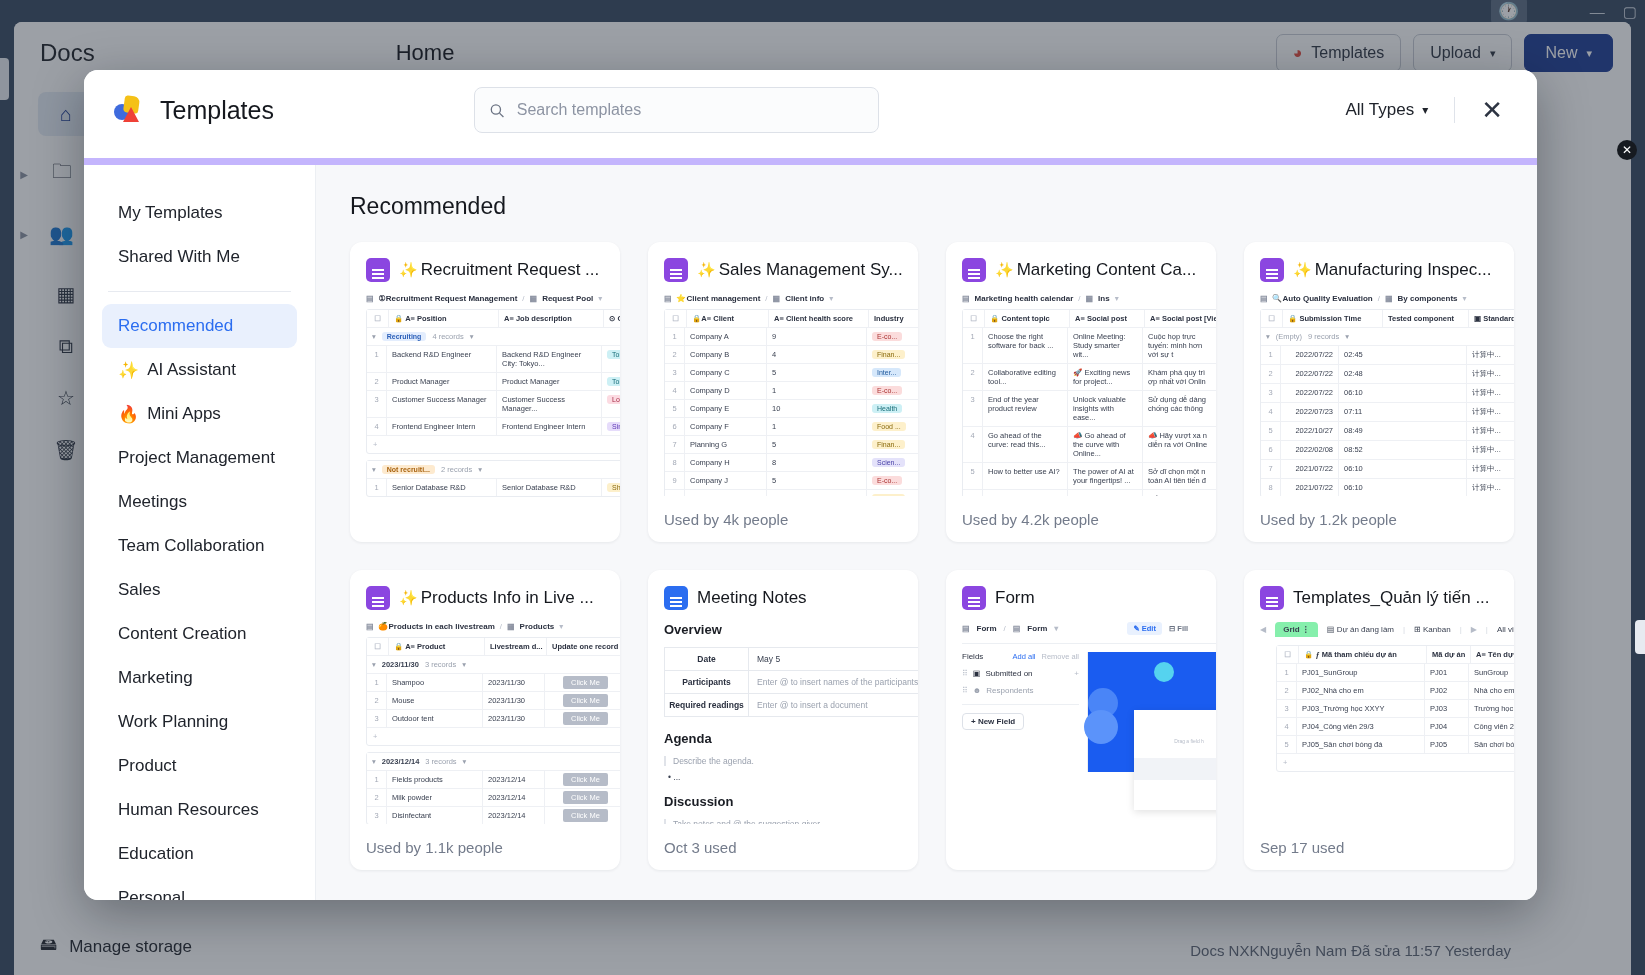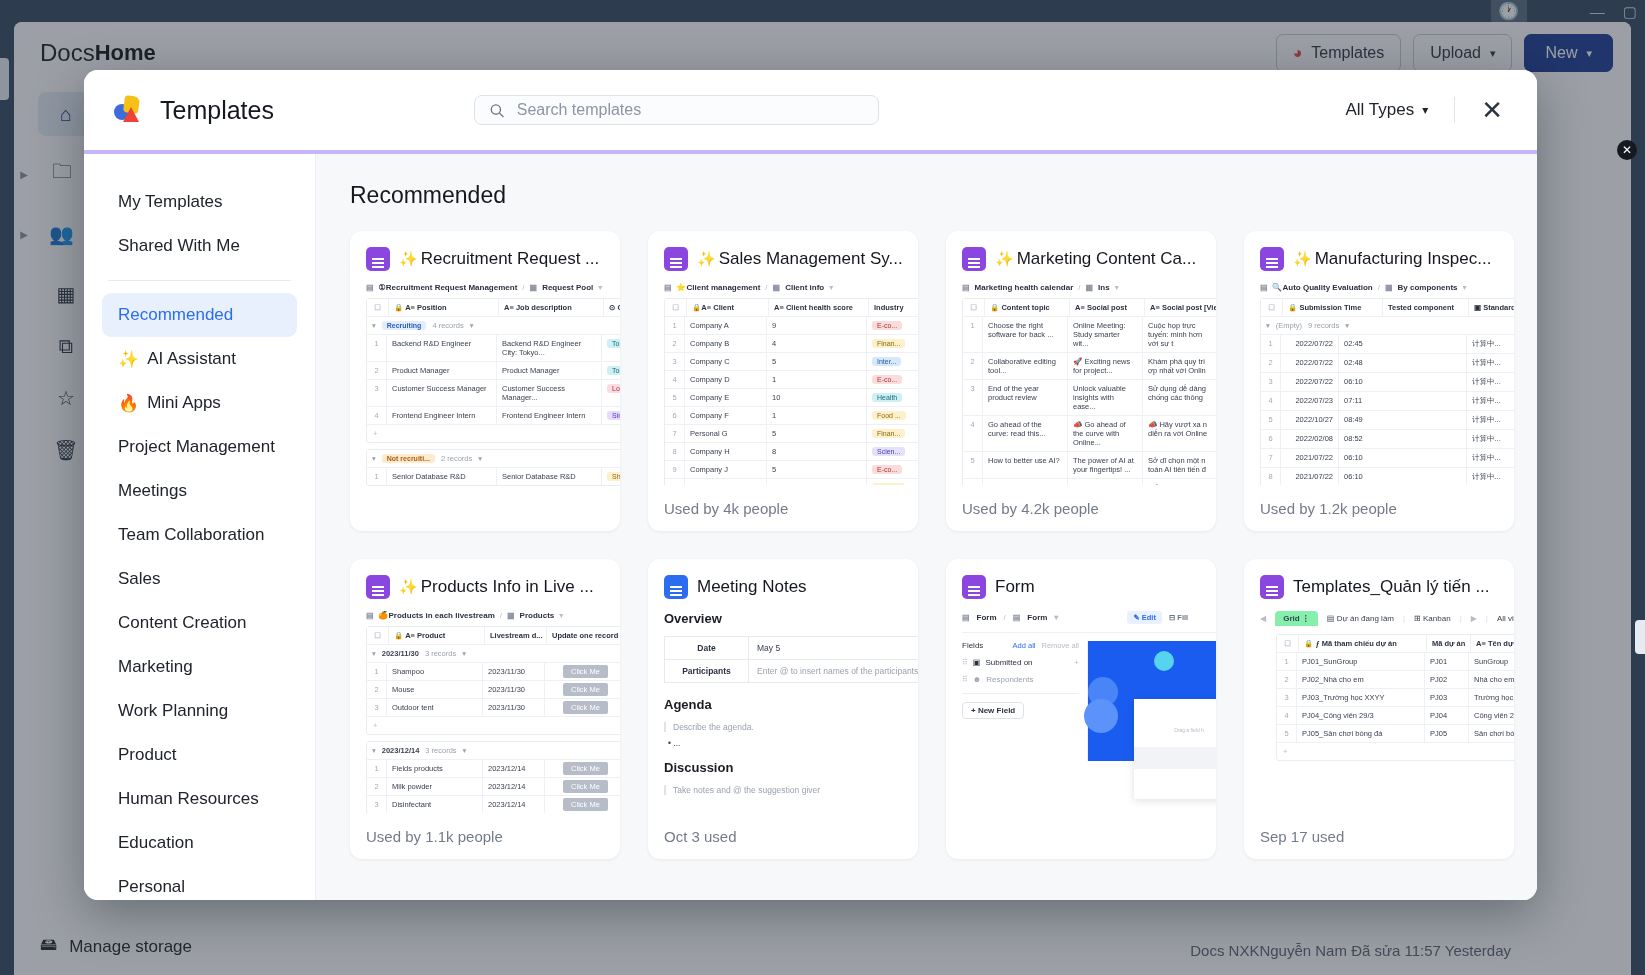--- a/index.html
+++ b/index.html
@@ -28,21 +28,21 @@
   }
   #app-window {
     position: absolute; left: 14px; top: 22px; width: 1617px; height: 953px;
     background: #ffffff; border-radius: 8px 8px 0 0; overflow: hidden;
   }
   #app-header {
     position: absolute; left: 0; top: 0; width: 100%; height: 62px;
     background: #fff; display: flex; align-items: center;
   }
   #app-brand { margin-left: 26px; font-size: 24px; color: #1b1e24; }
-  #app-home-title { font-size: 22px; font-weight: bold; color: #12141a; }
+  #app-home-title { margin-left: 301px; font-size: 22px; font-weight: normal; color: #12141a; }
   #app-header-actions { margin-left: auto; display: flex; align-items: center; gap: 12px; padding-right: 18px; }
   .hdr-btn {
     height: 38px; border: 1px solid #c7ccd4; border-radius: 7px;
     background: #fff; color: #2d3442; font-size: 16px;
     display: flex; align-items: center; gap: 9px; padding: 0 16px;
   }
   .hdr-btn.primary { background: #1b3a93; color: #fff; border-color: #1b3a93; padding: 0 20px; }
   #app-sidebar { position: absolute; left: 0; top: 62px; width: 104px; bottom: 0; background: #fff; }
   .side-ic {
     width: 56px; height: 44px; margin: 8px auto; border-radius: 8px;
@@ -96,35 +96,35 @@
   #modal-header {
     height: 80px; display: flex; align-items: center; flex: none;
     padding: 0 34px 0 30px; background: #fff;
   }
   #modal-logo { width: 30px; height: 28px; position: relative; flex: none; }
   #modal-logo .c1 { position: absolute; left: 0; top: 8px; width: 16px; height: 16px; border-radius: 50%; background: #3f6bdd; }
   #modal-logo .c2 { position: absolute; left: 10px; top: 0; width: 15px; height: 17px; background: #f5c117; border-radius: 3px 6px 3px 4px; transform: rotate(8deg); }
   #modal-logo .c3 { position: absolute; left: 9px; top: 11px; width: 0; height: 0; border-left: 8px solid transparent; border-right: 8px solid transparent; border-bottom: 15px solid #ef4137; }
   #modal-title { margin-left: 16px; font-size: 25px; color: #15181e; }
   #search-wrap {
-    margin-left: 200px; width: 405px; height: 30px;
+    margin-left: 200px; width: 405px; height: 46px;
     border: 1px solid #dde1e8; border-radius: 8px; background: #fbfcfd;
     display: flex; align-items: center; padding: 0 14px; gap: 12px;
   }
   #search-input {
     border: none; outline: none; background: transparent;
     font-family: "Liberation Sans", sans-serif; font-size: 16px;
     color: #2d3442; width: 100%;
   }
   #search-input::placeholder { color: #8d94a3; }
   #header-right { margin-left: auto; display: flex; align-items: center; gap: 26px; }
   #all-types { font-size: 17px; color: #20242c; display: flex; align-items: center; gap: 8px; }
   #hdr-divider { width: 1px; height: 26px; background: #dfe3ea; }
   #close-modal { font-size: 26px; color: #2d3442; line-height: 1; cursor: pointer; }
-  #modal-body { display: flex; flex: 1; min-height: 0; border-top: 4px solid #c4b5fd; }
+  #modal-body { display: flex; flex: 1; min-height: 0; border-top: 7px solid #c4b5fd; margin-top: 8px; }
   
   #tpl-sidebar {
     width: 232px; flex: none; background: #fff;
     border-right: 1px solid #eceff3; padding: 26px 18px 0 18px; overflow: hidden;
   }
   .nav-item {
     height: 44px; display: flex; align-items: center; gap: 8px;
     padding: 0 16px; border-radius: 9px; font-size: 17px; color: #20242c;
     cursor: pointer;
   }
@@ -483,21 +483,21 @@
                     <div class="mini-td" style="width:52px"><span class="tag cyan">Health</span></div>
                   </div>
                 <div class="mini-tr">
                     <div class="mini-td num">6</div>
                     <div class="mini-td" style="width:82px">Company F</div>
                     <div class="mini-td" style="width:100px">1</div>
                     <div class="mini-td" style="width:52px"><span class="tag yel">Food ...</span></div>
                   </div>
                 <div class="mini-tr">
                     <div class="mini-td num">7</div>
-                    <div class="mini-td" style="width:82px">Personal G</div>
+                    <div class="mini-td" style="width:82px">Planning G</div>
                     <div class="mini-td" style="width:100px">5</div>
                     <div class="mini-td" style="width:52px"><span class="tag yel">Finan...</span></div>
                   </div>
                 <div class="mini-tr">
                     <div class="mini-td num">8</div>
                     <div class="mini-td" style="width:82px">Company H</div>
                     <div class="mini-td" style="width:100px">8</div>
                     <div class="mini-td" style="width:52px"><span class="tag lav">Scien...</span></div>
                   </div>
                 <div class="mini-tr">
@@ -785,20 +785,24 @@
             <div>
               <div class="mn-h">Overview</div>
               <div class="mn-tbl">
                 <div class="mn-row">
                   <div class="mn-k">Date</div>
                   <div class="mn-v dark">May 5</div>
                 </div>
                 <div class="mn-row">
                   <div class="mn-k">Participants</div>
                   <div class="mn-v">Enter @ to insert names of the participants</div>
+                </div>
+                <div class="mn-row">
+                  <div class="mn-k">Required readings</div>
+                  <div class="mn-v">Enter @ to insert a document</div>
                 </div>
               </div>
               <div class="mn-h" style="margin-top:14px">Agenda</div>
               <div class="mn-ph">Describe the agenda.</div>
               <div style="font-size:8.5px;color:#3a4151;margin:6px 0 0 4px">• <span>...</span></div>
               <div class="mn-h" style="margin-top:12px">Discussion</div>
               <div class="mn-ph">Take notes and @ the suggestion giver</div>
             </div>
           </div>
           <div class="card-footer">Oct 3 used</div>

